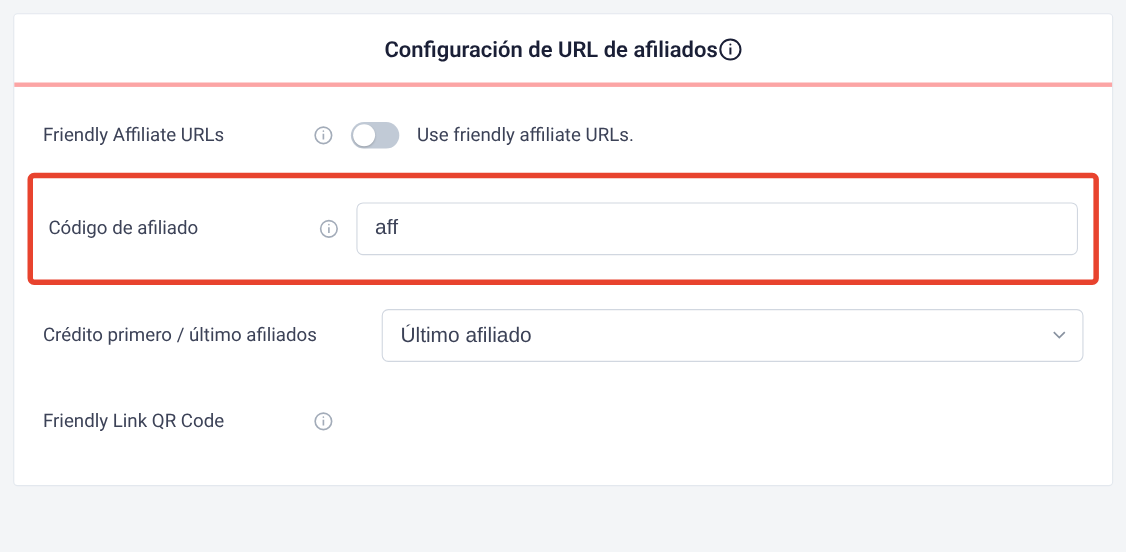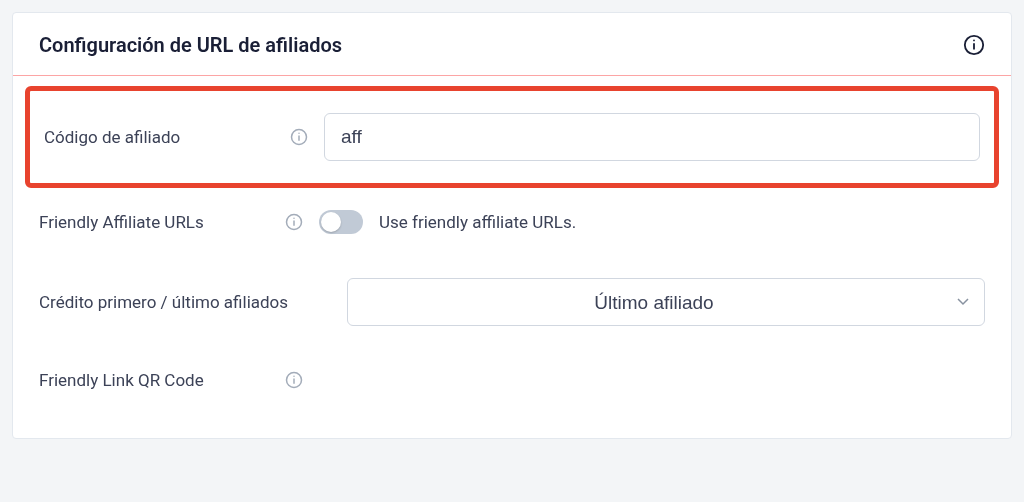--- a/index.html
+++ b/index.html
@@ -12,23 +12,23 @@
     .card {
       background: #fff;
       border: 1px solid #e3e8ee;
       border-radius: 4px;
       width: 1000px;
       margin: 0 auto;
     }
     .card-header {
       display: flex;
       align-items: center;
-      justify-content: space-between;
+      justify-content: center;
       padding: 20px 26px 18px;
-      border-bottom: 1px solid #fca5a5;
+      border-bottom: 4px solid #fca5a5;
     }
     .card-title {
       font-size: 20px;
       font-weight: 600;
       color: #1a1f36;
     }
     .info-icon-lg {
       width: 22px;
       height: 22px;
       color: #1a1f36;
@@ -92,21 +92,20 @@
       height: 48px;
       border: 1px solid #d1d7e0;
       border-radius: 6px;
       padding: 0 40px 0 16px;
       font-size: 19px;
       color: #3c4257;
       background: #fff;
       appearance: none;
       -webkit-appearance: none;
       cursor: pointer;
-      text-align: center;
     }
     .select-caret {
       position: absolute;
       right: 16px;
       top: 50%;
       transform: translateY(-50%);
       pointer-events: none;
       color: #8892a0;
     }
     .toggle {
@@ -142,48 +141,48 @@
     <div class="card-title">Configuración de URL de afiliados</div>
     <svg class="info-icon-lg" viewBox="0 0 24 24" fill="none" stroke="currentColor" stroke-width="2">
       <circle cx="12" cy="12" r="10"></circle>
       <line x1="12" y1="10" x2="12" y2="17"></line>
       <circle cx="12" cy="7" r="1" fill="currentColor" stroke="none"></circle>
     </svg>
   </div>
 
   <div class="card-body">
 
+    <div class="row">
+      <div class="label-col">
+        <span class="label-text">Friendly Affiliate URLs</span>
+        <svg class="info-icon-sm" viewBox="0 0 24 24" fill="none" stroke="currentColor" stroke-width="2">
+          <circle cx="12" cy="12" r="10"></circle>
+          <line x1="12" y1="10" x2="12" y2="17"></line>
+          <circle cx="12" cy="7" r="1" fill="currentColor" stroke="none"></circle>
+        </svg>
+      </div>
+      <div class="control-col">
+        <div class="toggle" data-state="off">
+          <div class="toggle-knob"></div>
+        </div>
+        <span class="help-text">Use friendly affiliate URLs.</span>
+      </div>
+    </div>
+
     <div class="row highlight">
       <div class="label-col">
         <span class="label-text">Código de afiliado</span>
         <svg class="info-icon-sm" viewBox="0 0 24 24" fill="none" stroke="currentColor" stroke-width="2">
           <circle cx="12" cy="12" r="10"></circle>
           <line x1="12" y1="10" x2="12" y2="17"></line>
           <circle cx="12" cy="7" r="1" fill="currentColor" stroke="none"></circle>
         </svg>
       </div>
       <div class="control-col">
         <input type="text" class="text-input" value="aff" style="">
-      </div>
-    </div>
-
-    <div class="row">
-      <div class="label-col">
-        <span class="label-text">Friendly Affiliate URLs</span>
-        <svg class="info-icon-sm" viewBox="0 0 24 24" fill="none" stroke="currentColor" stroke-width="2">
-          <circle cx="12" cy="12" r="10"></circle>
-          <line x1="12" y1="10" x2="12" y2="17"></line>
-          <circle cx="12" cy="7" r="1" fill="currentColor" stroke="none"></circle>
-        </svg>
-      </div>
-      <div class="control-col">
-        <div class="toggle" data-state="off">
-          <div class="toggle-knob"></div>
-        </div>
-        <span class="help-text">Use friendly affiliate URLs.</span>
       </div>
     </div>
 
     <div class="row narrower">
       <div class="label-col">
         <span class="label-text">Crédito primero / último afiliados</span>
       </div>
       <div class="control-col">
         <div class="select-wrap">
           <select class="select">

